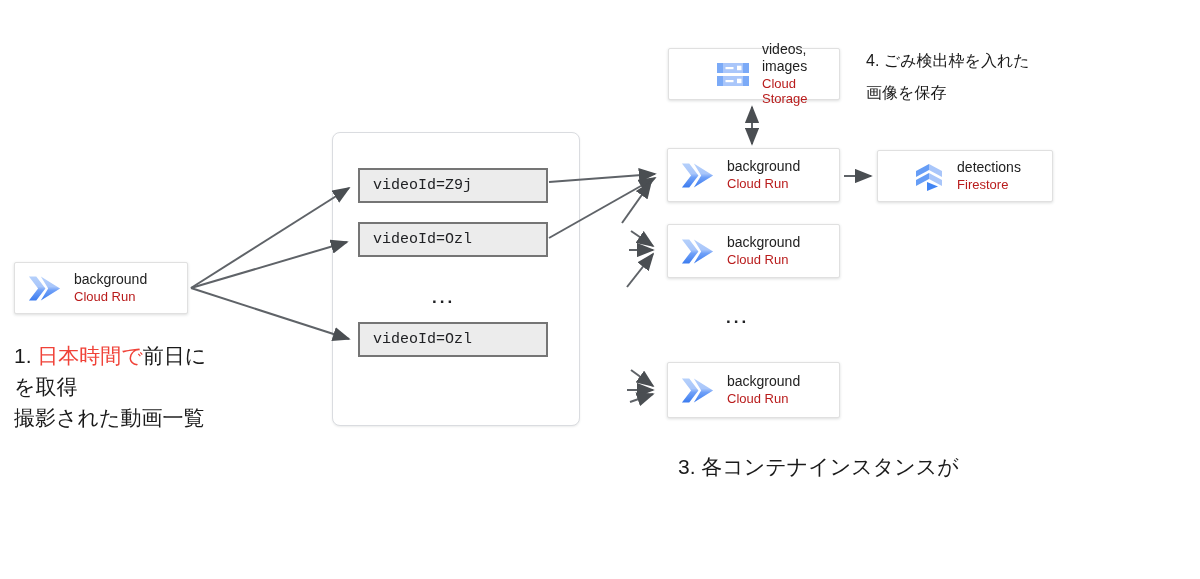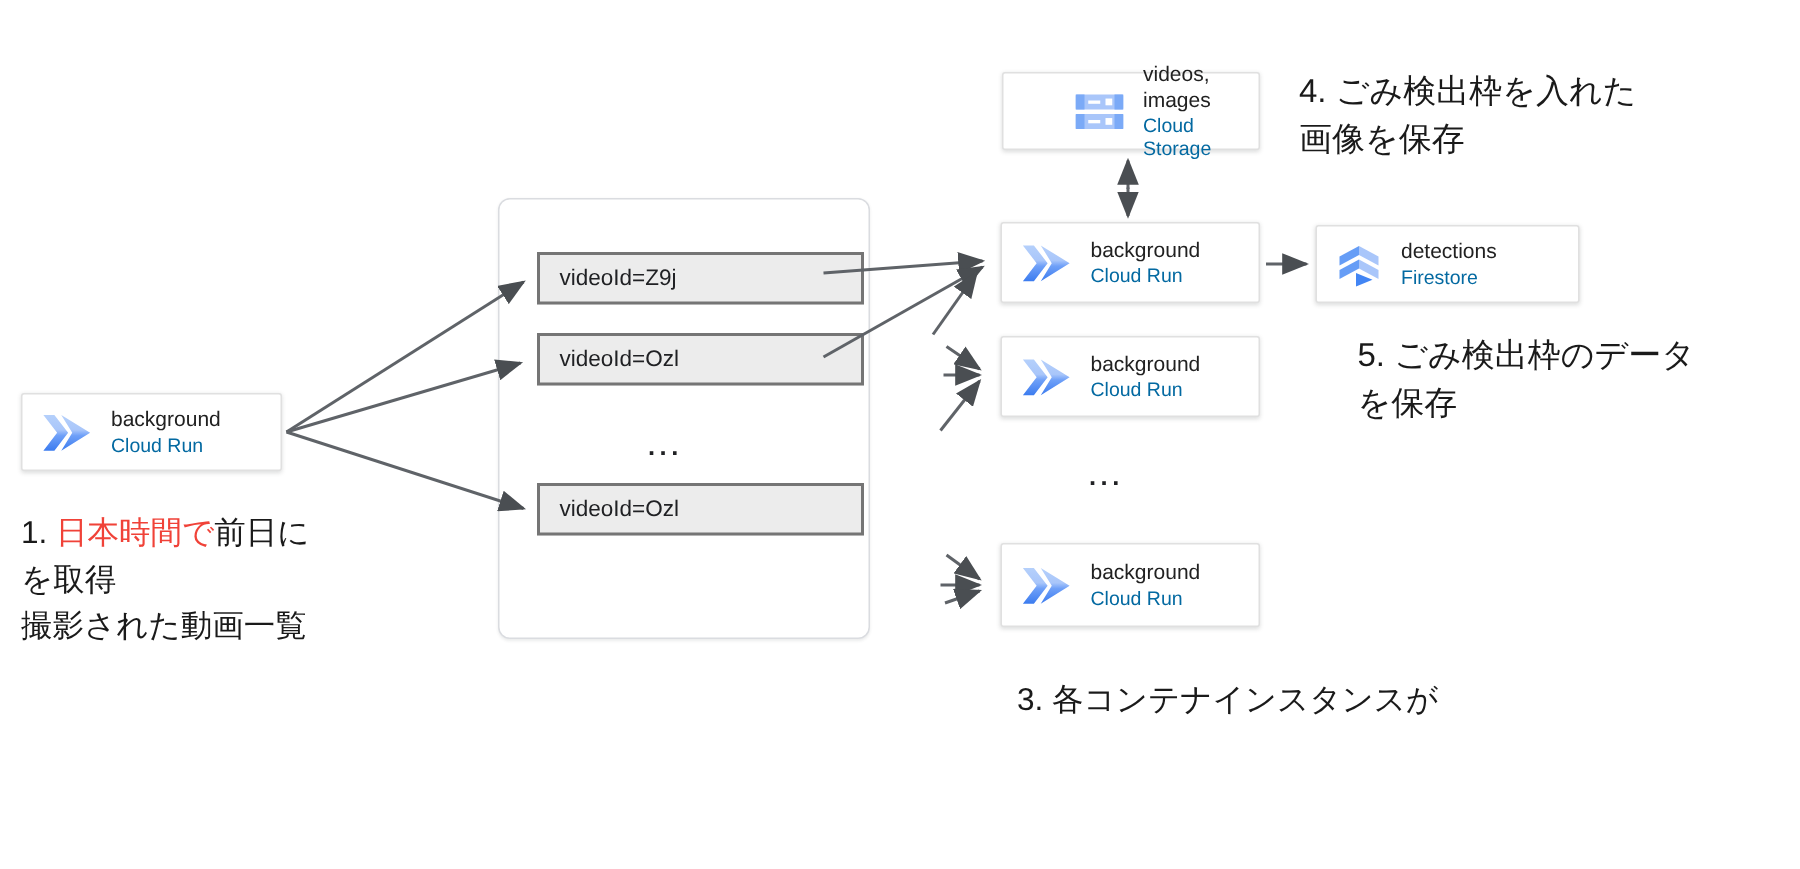--- a/index.html
+++ b/index.html
@@ -5,37 +5,37 @@
   html,body{margin:0;padding:0;background:#fff;}
   body{font-family:"Liberation Sans","DejaVu Sans",sans-serif;}
   .stage{position:relative;width:1200px;height:579px;background:#ffffff;overflow:hidden;}
 
   
   .card{position:absolute;background:#fff;border:1px solid #e0e0e0;border-radius:2px;
         box-shadow:0 1px 3px rgba(60,64,67,.18);display:flex;align-items:center;
         gap:13px;padding:0 8px 0 13px;box-sizing:border-box;z-index:2;}
   .labels{display:flex;flex-direction:column;line-height:1.15;}
   .t{font-size:14px;color:#212121;}
-  .s{font-size:13px;color:#0369a1;margin-top:3px;}
+  .s{font-size:13px;color:#b91c1c;margin-top:3px;}
   .icon{display:flex;align-items:center;justify-content:center;}
 
   
   .container{position:absolute;left:332px;top:132px;width:246px;height:292px;
              background:#fff;border:1px solid #dadce0;border-radius:8px;
              box-shadow:0 1px 2px rgba(60,64,67,.10);z-index:1;}
-  .vbox{position:absolute;width:218px;height:35px;background:#ececec;border:2px solid #757575;
+  .vbox{position:absolute;width:190px;height:35px;background:#ececec;border:2px solid #757575;
         display:flex;align-items:center;padding-left:13px;box-sizing:border-box;
-        font-size:15px;color:#202124;z-index:2;}
+        font-size:15px;color:#202124;z-index:2;font-family:Liberation Mono, monospace;}
   .dots{position:absolute;font-size:17px;font-weight:bold;color:#202124;letter-spacing:3px;z-index:2;}
 
   .tasksrow{position:absolute;left:348px;top:370px;display:flex;align-items:center;gap:12px;z-index:2;}
 
   
   .note{position:absolute;color:#1a1a1a;font-size:21px;line-height:31px;z-index:2;}
-  .note.big{font-size:22px;line-height:32px;}
+  .note.big{font-size:16px;line-height:32px;}
   .red{color:var(--red,#ea4335);}
 
   .arrows{position:absolute;left:0;top:0;z-index:3;pointer-events:none;}
   .defs{position:absolute;width:0;height:0;}
 </style>
 </head>
 <body>
 
 <svg class="defs" aria-hidden="true">
   <defs>
@@ -154,21 +154,21 @@
       <svg width="33" height="27" viewBox="0 0 36 28">
           <use href="#icon-cloudrun"></use>
         </svg>
     </span>
     <span class="labels">
       <span class="t">background</span>
       <span class="s">Cloud Run</span>
     </span>
   </div>
 
-  <div class="card" style="left:877px;top:150px;width:176px;height:52px;">
+  <div class="card" style="left:877px;top:150px;width:176px;height:52px;justify-content:center;">
     <span class="icon">
       <svg width="30" height="32" viewBox="0 0 30 32">
           <use href="#icon-firestore"></use>
         </svg>
     </span>
     <span class="labels">
       <span class="t">detections</span>
       <span class="s">Firestore</span>
     </span>
   </div>
@@ -182,24 +182,20 @@
 
   <div class="note" style="left:678px;top:451px;text-align:center;">
     <div>3. 各コンテナインスタンスが</div>
   </div>
 
   <div class="note big" style="left:866px;top:45px;">
     <div>4. ごみ検出枠を入れた</div>
     <div>画像を保存</div>
   </div>
 
-  <div class="note big" style="left:905px;top:221px;">
-    <div>5. ごみ検出枠のデータ</div>
-    <div>を保存</div>
-  </div>
 
   <svg class="arrows" width="1200" height="579">
     <defs>
       <marker id="ah" viewBox="0 0 10 8" refX="9" refY="4" markerWidth="9" markerHeight="7.2" orient="auto">
         <path d="M0,0 L10,4 L0,8 Z" fill="#4a4e52"></path>
       </marker>
     </defs>
     <g stroke="#5f6368" stroke-width="2" fill="none">
       <g>
         <line x1="191" y1="288" x2="349" y2="188" marker-end="url(#ah)"></line>

